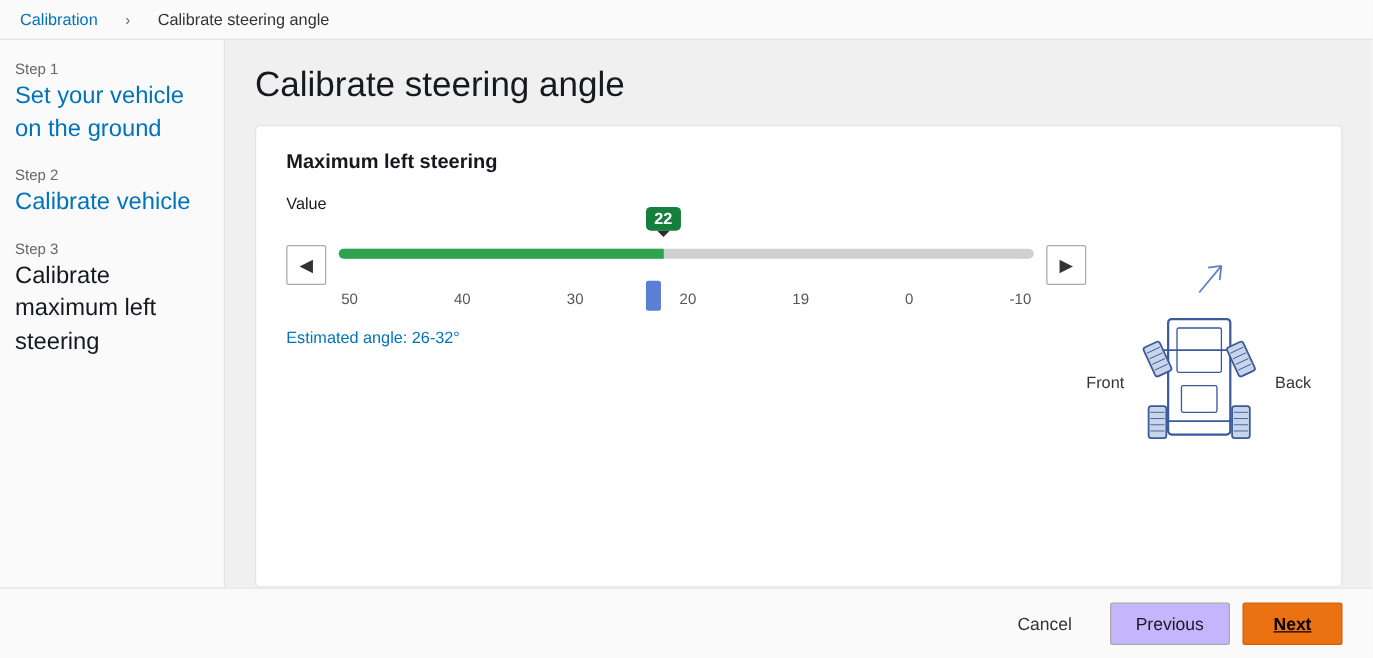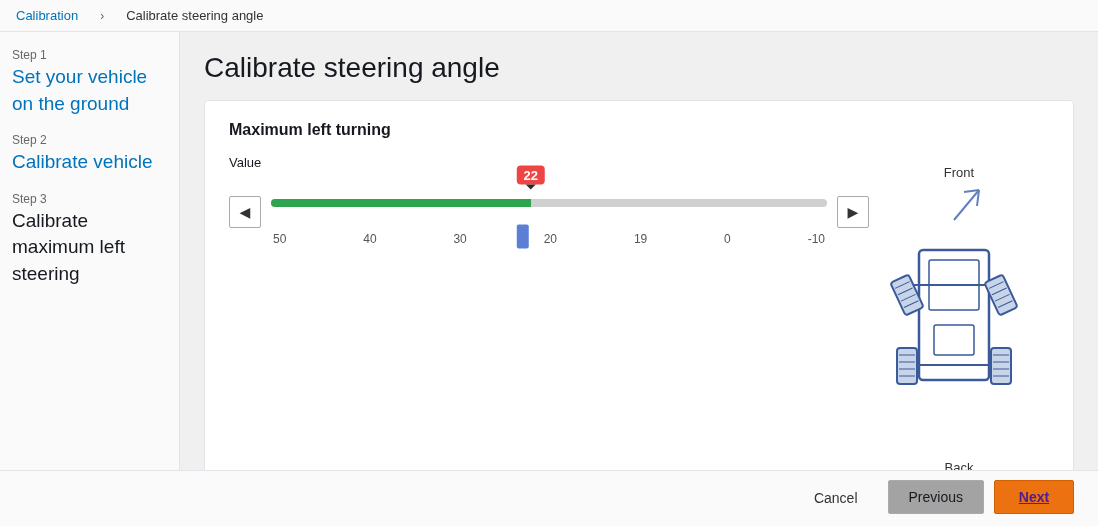--- a/index.html
+++ b/index.html
@@ -169,21 +169,21 @@
       border-radius: 4px 0 0 4px;
     }
 
     .slider-thumb-container {
       position: absolute;
       top: 50%;
       transform: translate(-50%, -50%);
     }
 
     .slider-value-bubble {
-      background: #ef4444;
+      background: #15803d;
       color: #fff;
       border-radius: 4px;
       padding: 2px 7px;
       font-size: 13px;
       font-weight: 600;
       text-align: center;
       margin-bottom: 4px;
       position: relative;
       display: inline-block;
       margin-top: 44px;
@@ -220,21 +220,21 @@
     .estimated-angle {
       color: #0073bb;
       font-size: 13px;
       margin-top: 16px;
     }
 
     
     .footer {
       display: flex;
       justify-content: flex-end;
-      align-items: flex-end;
+      align-items: center;
       gap: 10px;
       padding: 12px 24px;
       background: #fafafa;
       border-top: 1px solid #e1e4e8;
       height: 56px;
     }
 
     .btn {
       padding: 8px 20px;
       font-size: 14px;
@@ -242,47 +242,48 @@
       border-radius: 2px;
       font-weight: 400;
       min-width: 80px;
     }
     .btn-cancel {
       background: transparent;
       border: none;
       color: #333;
     }
     .btn-secondary {
-      background: #a3a3a3;
+      background: #c4b5fd;
       border: 1px solid #aaa;
       color: #16191f;
     }
     .btn-primary {
       background: #ec7211;
       border: 1px solid #d25f00;
-      color: #4c1d95;
+      color: #000000;
       font-weight: 700;
       text-decoration: underline;
     }
 
     .inner-content {
       display: flex;
       position: relative;
     }
 
     .left-content {
       flex: 1;
     }
 
     
     .robot-svg-area {
       width: 180px;
       flex-shrink: 0;
       display: flex;
-      flex-direction: column;
+      flex-direction: row;
+      align-items: center;
       padding-top: 10px;
     }
     .robot-label {
       font-size: 13px;
       color: #333;
       text-align: center;
     }
   </style>
 </head>
 <body>
@@ -307,21 +308,21 @@
     <div class="step-item">
       <div class="step-number">Step 3</div>
       <div class="step-label current">Calibrate maximum left steering</div>
     </div>
   </div>
 
   <div class="content-area">
     <h1 class="page-title">Calibrate steering angle</h1>
 
     <div class="card">
-      <div class="card-title">Maximum left turning</div>
+      <div class="card-title">Maximum left steering</div>
 
       <div class="inner-content">
         <div class="left-content">
 
           <div class="value-label">Value</div>
 
           <div class="slider-container">
 
             <button class="slider-btn">◀</button>
 
@@ -349,20 +350,21 @@
                 <span>20</span>
                 <span>19</span>
                 <span>0</span>
                 <span>-10</span>
               </div>
             </div>
 
             <button class="slider-btn">▶</button>
           </div>
 
+          <div class="estimated-angle">Estimated angle: 26-32°</div>
         </div>
 
         <div class="robot-svg-area">
           <div class="robot-label">Front</div>
 
           <svg width="170" height="280" viewBox="0 0 170 280">
 
             <g stroke="#6080c0" stroke-width="2" fill="none">
               <line x1="85" y1="40" x2="110" y2="10"></line>
               <line x1="110" y1="10" x2="95" y2="12"></line>

